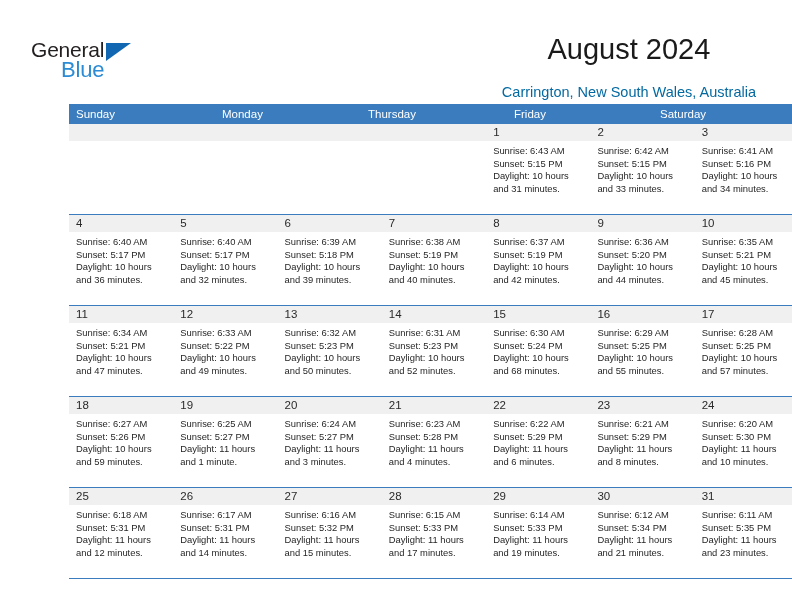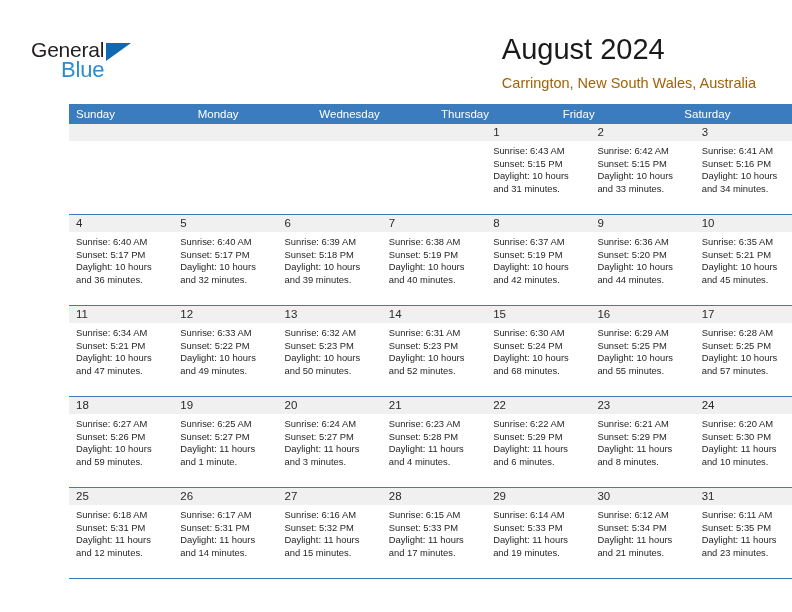--- a/index.html
+++ b/index.html
@@ -56,33 +56,33 @@
     font-size: 22px;
     letter-spacing: -0.2px;
     color: #2b8bd4;
     line-height: 25px;
     font-weight: 400;
   }
   .title-block {
     position: absolute;
     right: 36px;
     top: 32px;
-    text-align: left;
+    text-align: center;
   }
   .cal-title {
     font-size: 29px;
     color: #1a1a1a;
     font-weight: 400;
     line-height: 34px;
     white-space: nowrap;
   }
   .cal-subtitle {
-    margin-top: 9px;
+    margin-top: 18px;
     font-size: 14.5px;
-    color: #a16207;
+    color: #0369a1;
     font-weight: 400;
     line-height: 17px;
     white-space: nowrap;
   }
 
   
   .calendar {
     position: absolute;
     left: 31px;
     top: 104px;
@@ -157,21 +157,20 @@
       <div class="cal-subtitle">Carrington, New South Wales, Australia</div>
     </div>
 
   </div>
 
   <div class="calendar">
 
     <div class="dow-row">
       <div class="dow-cell">Sunday</div>
       <div class="dow-cell">Monday</div>
-      <div class="dow-cell">Wednesday</div>
       <div class="dow-cell">Thursday</div>
       <div class="dow-cell">Friday</div>
       <div class="dow-cell">Saturday</div>
     </div>
 
     <div id="weeks-container">
         <div class="week">
           <div class="day empty">
             <div class="day-num-band"></div>
           </div>

